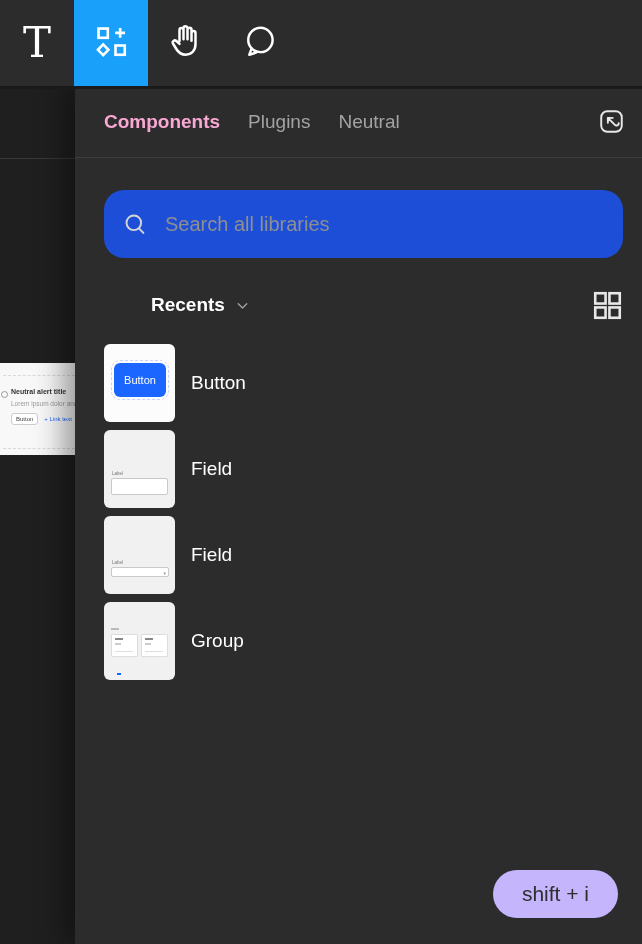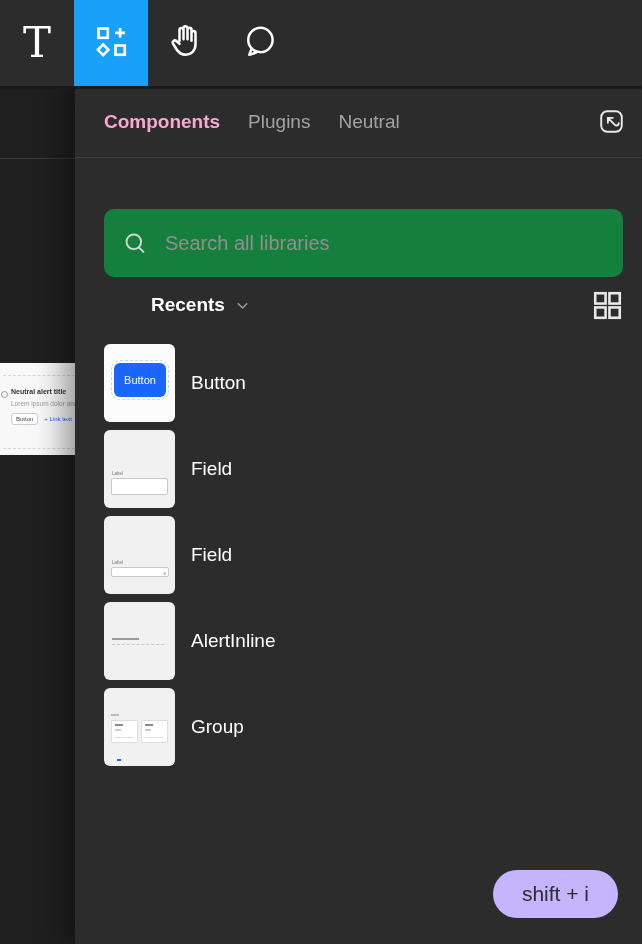--- a/index.html
+++ b/index.html
@@ -47,22 +47,22 @@
 
   .tabs-row { position:absolute; top:0; left:0; right:0; height:72px;
               display:flex; align-items:center; gap:28px;
               padding:0 16px 0 29px; border-bottom:1px solid #3d3d3d; }
   .tab { font-size:19px; color:#a3a3a3; cursor:pointer; }
   .tab.active { color:#f9a8d4; font-weight:bold; }
   .openarrow-btn { margin-left:auto; display:flex; align-items:center;
                    justify-content:center; cursor:pointer; }
 
   .search { position:absolute; left:29px; right:19px; top:104px; height:68px;
-            background:#15803d; border-radius:10px; display:flex;
-            align-items:center; padding:0 18px;margin-top:19px; }
+            background:#1d4ed8; border-radius:20px; display:flex;
+            align-items:center; padding:0 18px; }
   .search input { flex:1; margin-left:16px; background:transparent; border:none;
                   outline:none; font-size:20px; color:#fff;
                   font-family:"Liberation Sans", sans-serif; }
   .search input::placeholder { color:#8f8f8f; }
 
   .recents-row { position:absolute; left:29px; right:19px; top:203px; height:32px;
                  display:flex; align-items:center;margin-left:47px; }
   .recents-label { font-size:19px; font-weight:bold; color:#fff; cursor:pointer; }
   .recents-chevron { margin-left:9px; display:flex; cursor:pointer; }
   .grid-btn { margin-left:auto; display:flex; cursor:pointer; }
@@ -234,27 +234,20 @@
     <div class="row">
       <div class="thumb">
         <div class="mini-label" style="top:44px">Label</div>
         <div class="mini-input" style="top:51px; width:58px; height:10px">
           <span class="mini-select-chev">▾</span>
         </div>
       </div>
       <span class="row-label">Field</span>
     </div>
 
-    <div class="row">
-      <div class="thumb">
-        <div class="ai-line1"></div>
-        <div class="ai-line2"></div>
-      </div>
-      <span class="row-label">AlertInline</span>
-    </div>
 
     <div class="row">
       <div class="thumb">
         <div class="g-caption"></div>
         <div class="g-card" style="left:7px">
           <div class="l1"></div>
             <div class="l2"></div>
             <div class="l3"></div>
         </div>
         <div class="g-card" style="left:37px">

